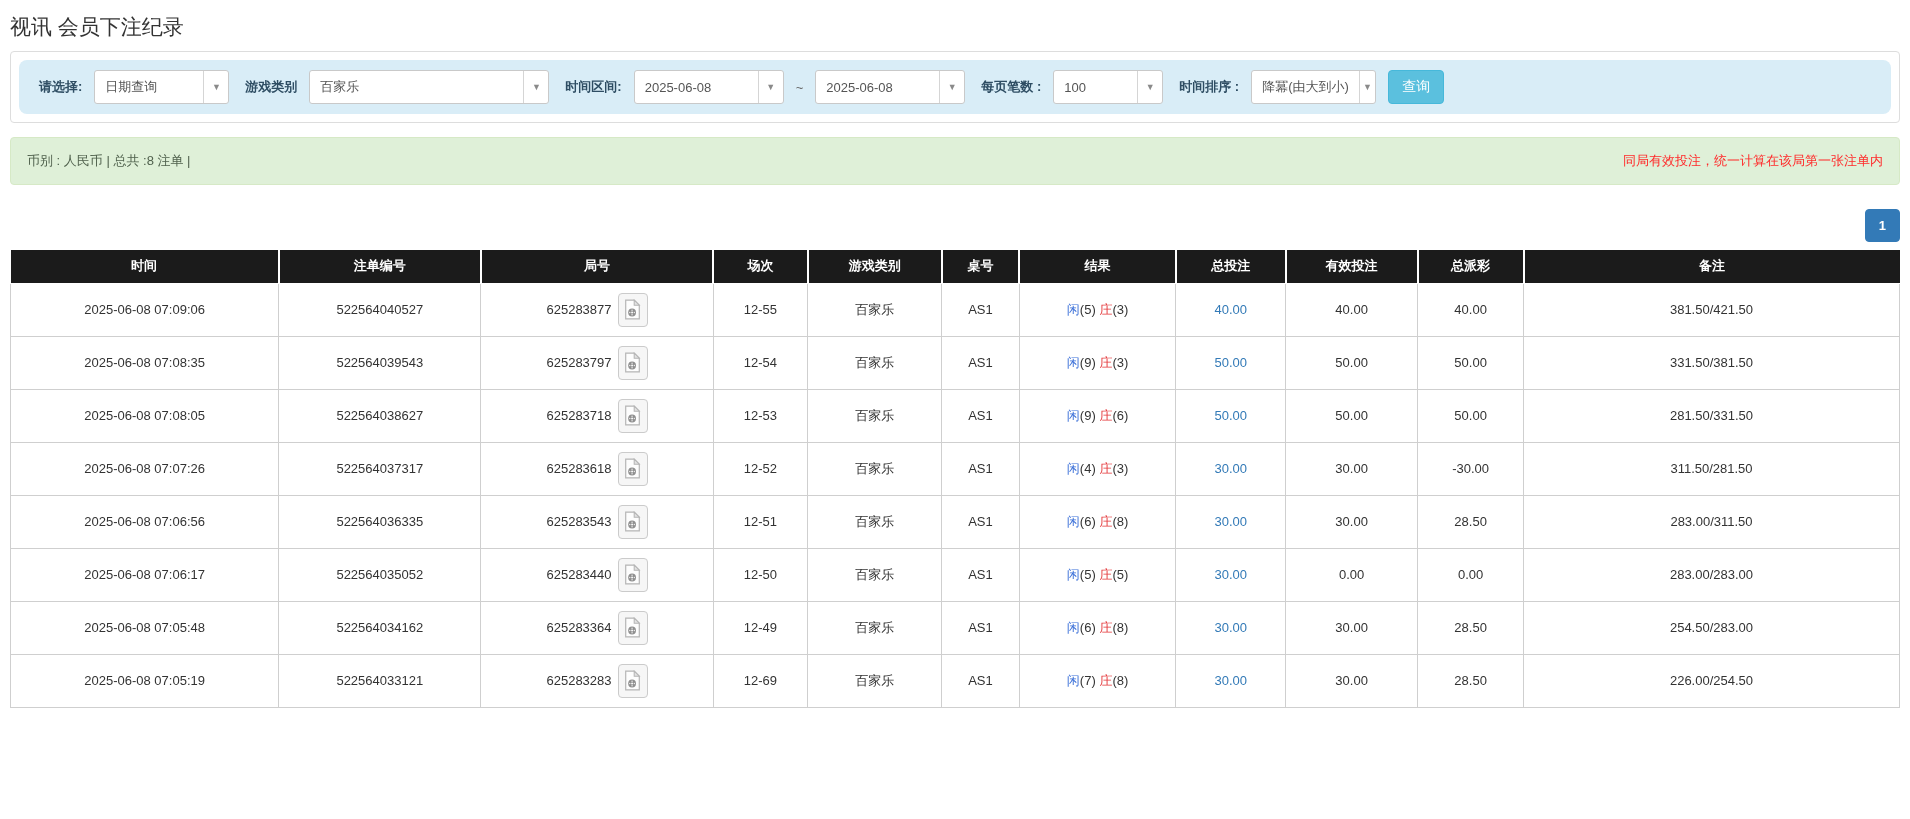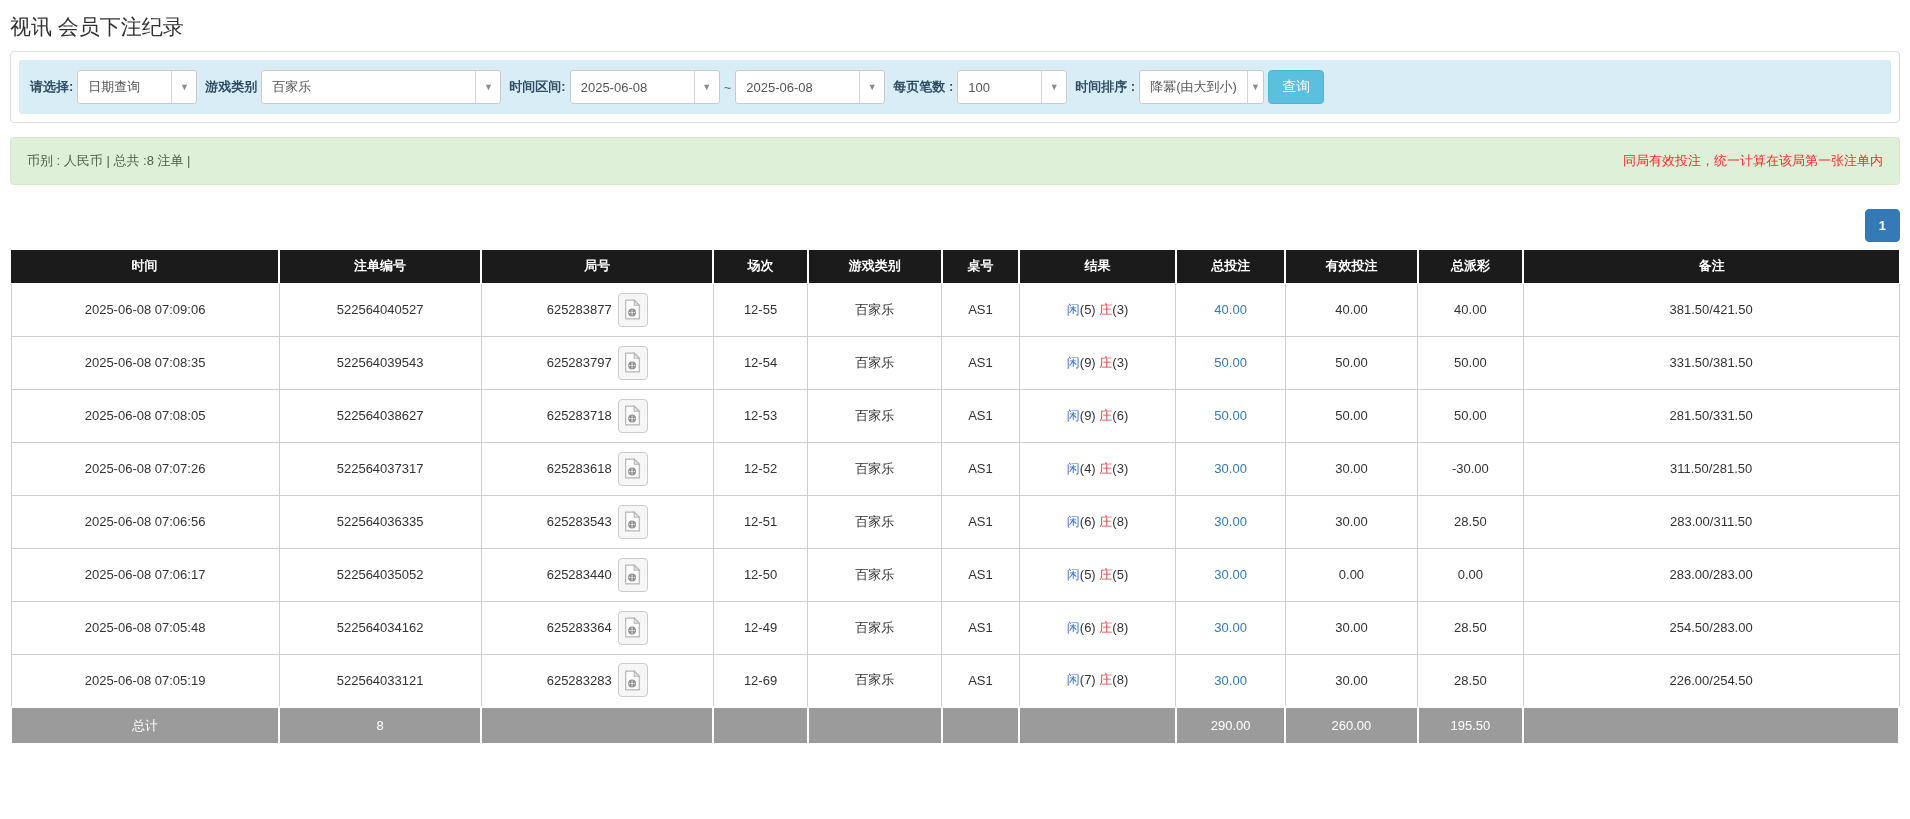--- a/index.html
+++ b/index.html
@@ -31,45 +31,45 @@
   }
   
   .filter-panel{
     margin:0 10px;
     border:1px solid #ddd;border-radius:4px;
     background:#fff;
     padding:8px;
   }
   .filter-bar{
     background:var(--color-filter-blue);
-    border-radius:3px;
+    border-radius:8px;
     display:flex;align-items:center;
-    padding:10px 7px;
-    gap:4px;
+    padding:10px 16px;
+    gap:12px;
     white-space:nowrap;
   }
   .filter-label{
     font-weight:bold;color:#2e4d63;
     margin-left:4px;
   }
   .select{
     display:inline-flex;align-items:stretch;
     background:#fff;border:1px solid #c9c9c9;border-radius:3px;
     height:34px;cursor:pointer;
   }
   .select .sel-text{
     display:flex;align-items:center;
     padding:0 10px;color:#555;
   }
   .select .caret-box{
     display:flex;align-items:center;justify-content:center;
     width:25px;border-left:1px solid #d5d5d5;
     color:#8a8a8a;font-size:9px;
   }
-  .w-type{width:120px;}
+  .w-type{width:135px;}
   .w-game{width:240px;}
   .w-date{width:150px;}
   .w-size{width:110px;}
   .w-sort{width:125px;}
   .tilde{color:#666;}
   .search-btn{
     background:var(--color-accent-blue);
     border:1px solid var(--color-accent-blue-border);
     color:#fff;font-size:14px;
     border-radius:4px;
@@ -492,27 +492,14 @@
     </td>
     <td>
       <a class="bet-link">30.00</a>
     </td>
     <td>30.00</td>
     <td>28.50</td>
     <td>226.00/254.50</td>
   </tr>
     </tbody>
   <tfoot>
-      <tr>
-    <td>总计</td>
-    <td>8</td>
-    <td></td>
-    <td></td>
-    <td></td>
-    <td></td>
-    <td></td>
-    <td>290.00</td>
-    <td>260.00</td>
-    <td>195.50</td>
-    <td></td>
-  </tr>
     </tfoot>
 </table>
 
 </body></html>

